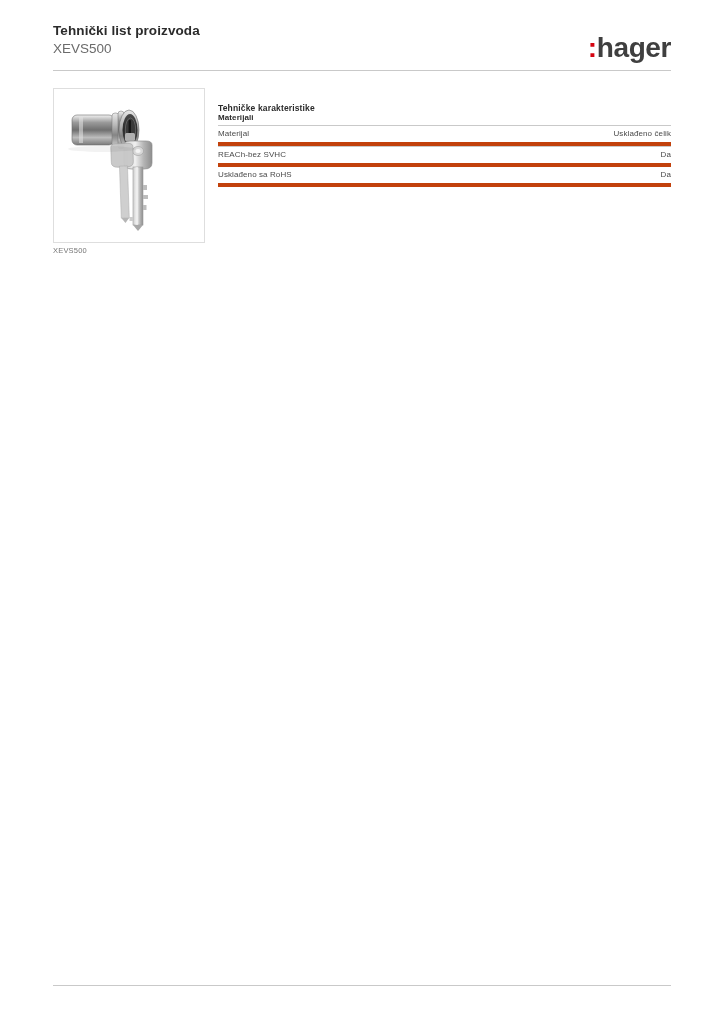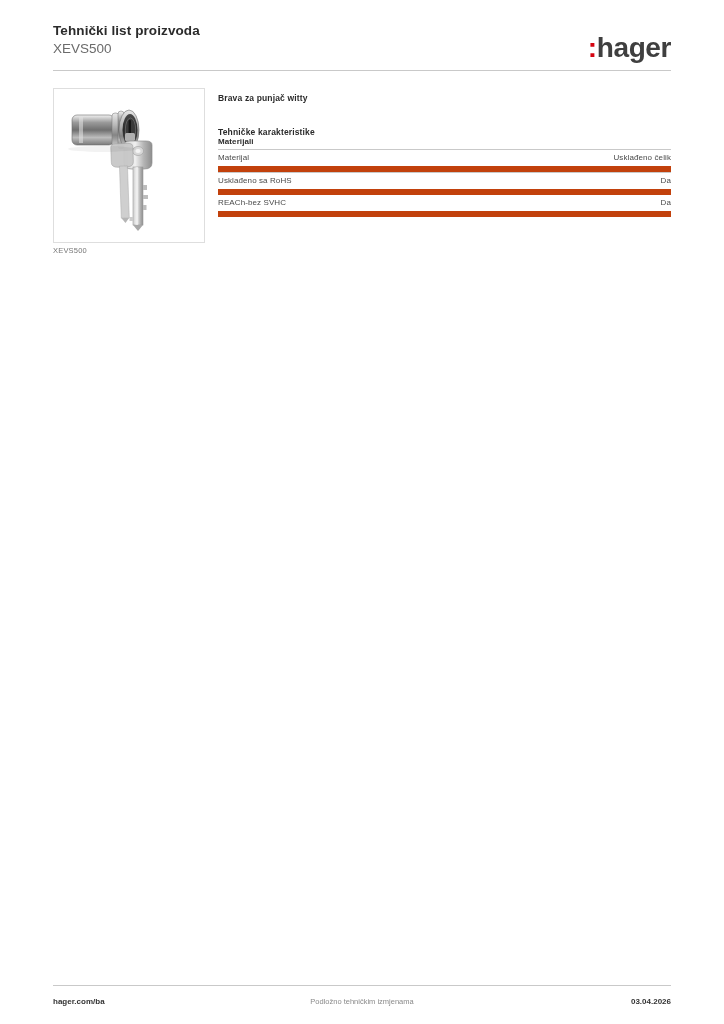--- a/index.html
+++ b/index.html
@@ -93,41 +93,41 @@
   .product-name {
     font-size: 8.5px;
     font-weight: bold;
     color: #2b2b2b;
     letter-spacing: 0.15px;
   }
   .section-title {
     font-size: 8.5px;
     font-weight: bold;
     color: #2b2b2b;
-    margin-top: 24px;
+    margin-top: 10px;
     letter-spacing: 0.15px;
   }
   .group-title {
     font-size: 8px;
     font-weight: bold;
     color: #2b2b2b;
     margin-bottom: 3px;
     letter-spacing: 0.1px;
   }
   table.spec {
     width: 100%;
     border-collapse: collapse;
   }
   table.spec tr { }
   table.spec td {
     font-size: 8px;
     color: #4a4a4a;
     padding: 3px 0 3px 0;
     border-top: 1px solid #c9c9c9;
-    border-bottom: 6px solid #c2410c;
+    border-bottom: 4px solid #c2410c;
     line-height: 10px;
     letter-spacing: 0.1px;
   }
   table.spec tr + tr td { border-top: none; }
   td.label { text-align: left; }
   td.value { text-align: right; }
 
   
   .footer-rule {
     position: absolute;
@@ -249,48 +249,42 @@
           <path d="M80 127 l8 0 -4 5 z" fill="#b2b2b2"></path>
         </g>
 
         <ellipse cx="48" cy="60" rx="34" ry="3" fill="#000" opacity="0.05"></ellipse>
       </svg>
     </div>
   </div>
   <div class="product-caption">XEVS500</div>
 
   <div class="content">
-    <div class="product-name">Brava za punjač witty</div>
 
     <div class="section-title">Tehničke karakteristike</div>
 
     <div class="group-title">Materijali</div>
     <table class="spec">
       <tbody>
         <tr>
           <td class="label">Materijal</td>
           <td class="value">Usklađeno čelik</td>
         </tr>
       </tbody>
     </table>
 
     <table class="spec">
       <tbody>
         <tr>
-          <td class="label">Usklađeno sa RoHS</td>
+          <td class="label">REACh-bez SVHC</td>
           <td class="value">Da</td>
         </tr>
         <tr>
-          <td class="label">REACh-bez SVHC</td>
+          <td class="label">Usklađeno sa RoHS</td>
           <td class="value">Da</td>
         </tr>
       </tbody>
     </table>
   </div>
 
   <div class="footer-rule"></div>
-  <div class="footer">
-    <div class="footer-left">hager.com/ba</div>
-    <div class="footer-center">Podložno tehničkim izmjenama</div>
-    <div class="footer-right">03.04.2026</div>
-  </div>
 
 </div>
 
 </body></html>

